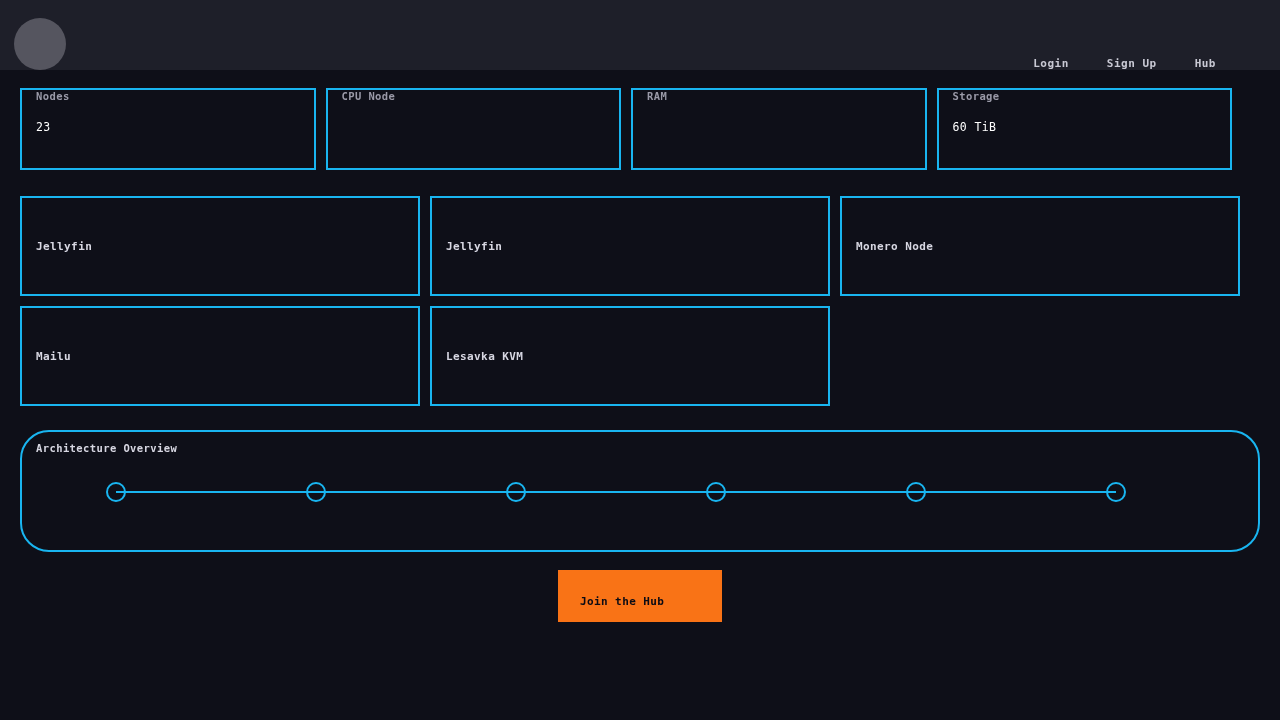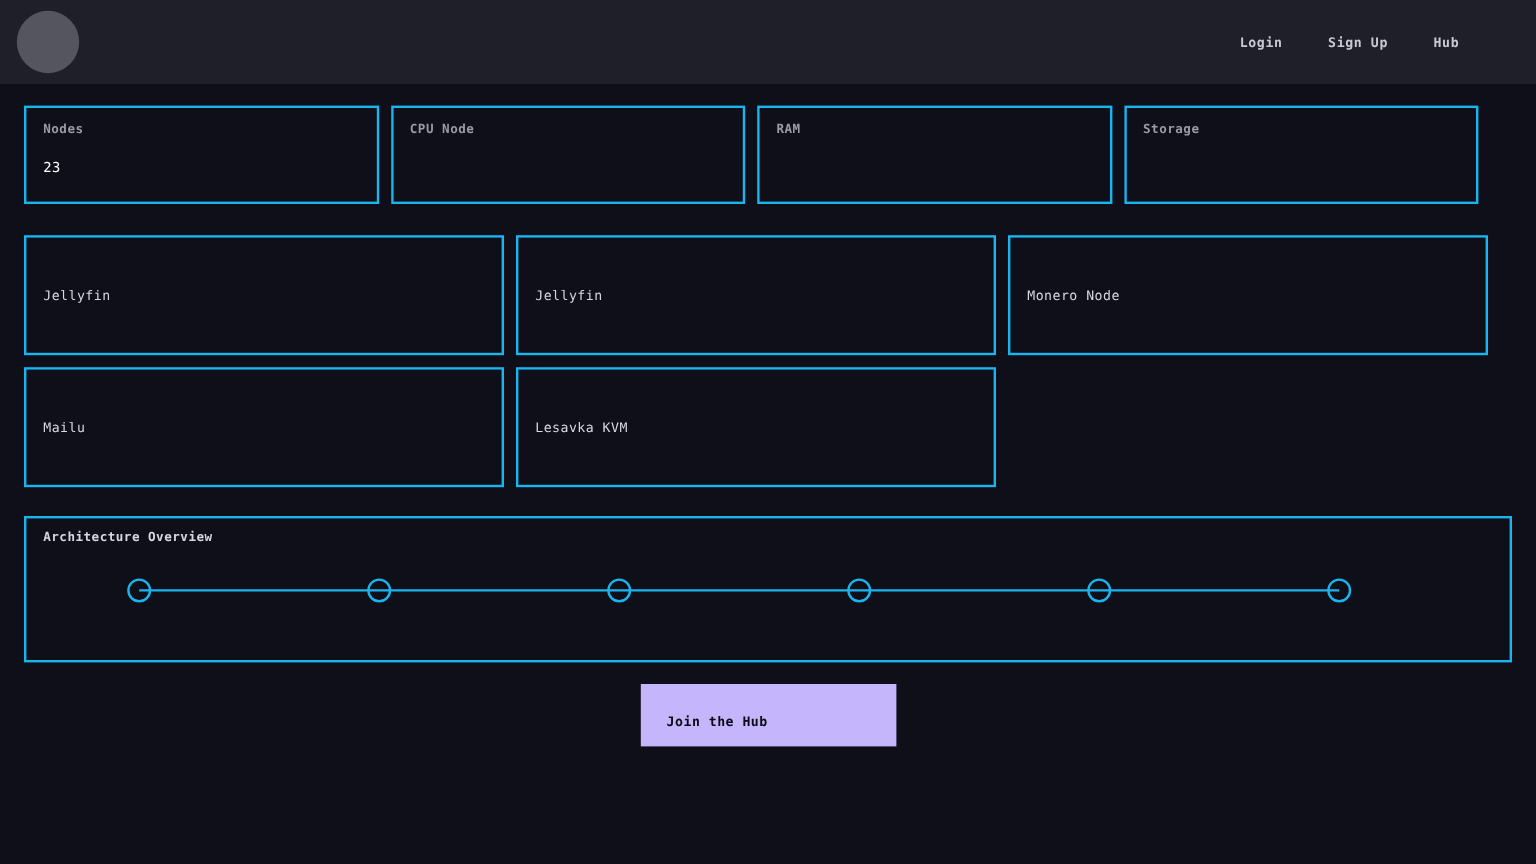--- a/index.html
+++ b/index.html
@@ -15,21 +15,21 @@
     background: #0e0f18;
     font-family: "DejaVu Sans Mono", "Liberation Mono", monospace;
     color: #e6e6ee;
   }
 
   
   .header {
     height: 70px;
     background: #1e1f29;
     display: flex;
-    align-items: center;
+    align-items: flex-end;
     justify-content: space-between;
     padding: 0 16px 0 14px;
   }
 
   .avatar {
     width: 52px;
     height: 52px;
     border-radius: 50%;
     background: #55555f;
   }
@@ -59,21 +59,21 @@
   
   .stats-row {
     display: flex;
     gap: 10px;
     padding: 18px 48px 0 20px;
   }
 
   .stat-card {
     flex: 1;
     height: 82px;
-    padding: 12px 14px;
+    padding: 0 14px;
   }
 
   .stat-label {
     font-size: 10.5px;
     font-weight: bold;
     color: #9a9aa8;
     letter-spacing: 0.4px;
   }
 
   .stat-value {
@@ -94,31 +94,32 @@
 
   .service-card {
     height: 100px;
     display: flex;
     align-items: center;
     padding: 0 14px;
   }
 
   .service-name {
     font-size: 11px;
-    font-weight: normal;
+    font-weight: bold;
     color: #d7d7e2;
     letter-spacing: 0.4px;
   }
 
   
   .arch-panel {
     margin: 24px 20px 0 20px;
     height: 122px;
     padding: 10px 14px 0 14px;
     position: relative;
+    border-radius: 29px;
   }
 
   .arch-title {
     font-size: 10.5px;
     font-weight: bold;
     color: #d7d7e2;
     letter-spacing: 0.4px;
   }
 
   .arch-diagram {
@@ -130,23 +131,23 @@
   }
 
   
   .cta-wrap {
     display: flex;
     justify-content: center;
     padding-top: 18px;
   }
 
   .cta-button {
-    width: 213px;
+    width: 164px;
     height: 52px;
-    background: #c4b5fd;
+    background: #f97316;
     border: none;
     color: #0b0b14;
     font-family: "DejaVu Sans Mono", "Liberation Mono", monospace;
     font-size: 11px;
     font-weight: bold;
     letter-spacing: 0.4px;
     text-align: left;
     padding: 10px 0 0 22px;
     cursor: pointer;
   }
@@ -169,20 +170,21 @@
     <div class="stat-value">23</div>
   </div>
   <div class="card stat-card">
     <div class="stat-label">CPU Node</div>
   </div>
   <div class="card stat-card">
     <div class="stat-label">RAM</div>
   </div>
   <div class="card stat-card">
     <div class="stat-label">Storage</div>
+    <div class="stat-value">60 TiB</div>
   </div>
 </div>
 
 <div class="services-grid">
   <div class="card service-card">
     <span class="service-name">Jellyfin</span>
   </div>
   <div class="card service-card">
     <span class="service-name">Jellyfin</span>
   </div>

